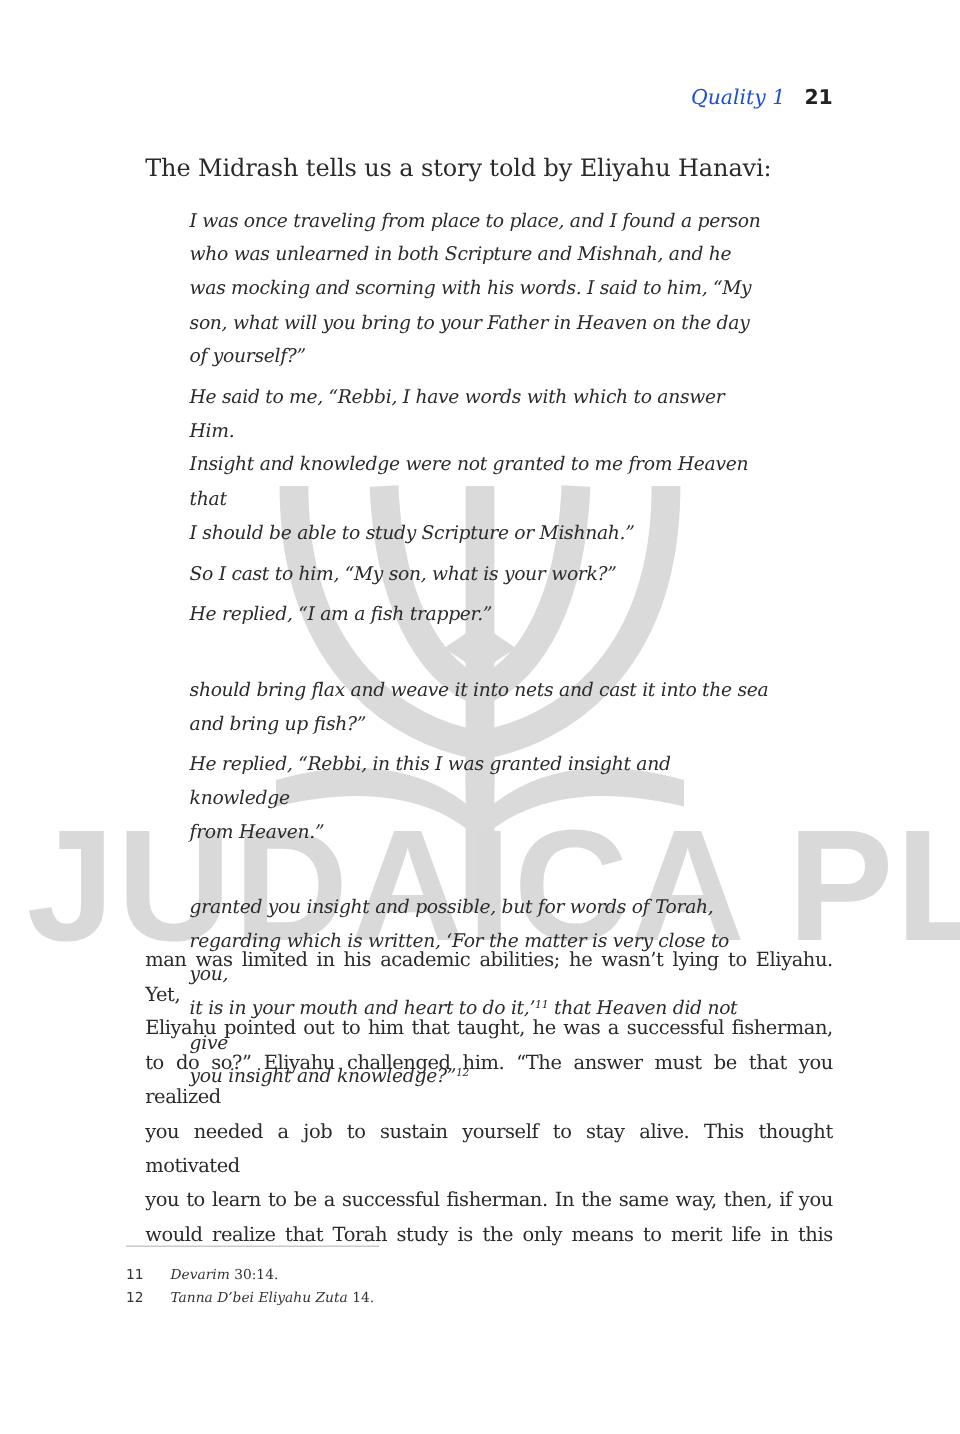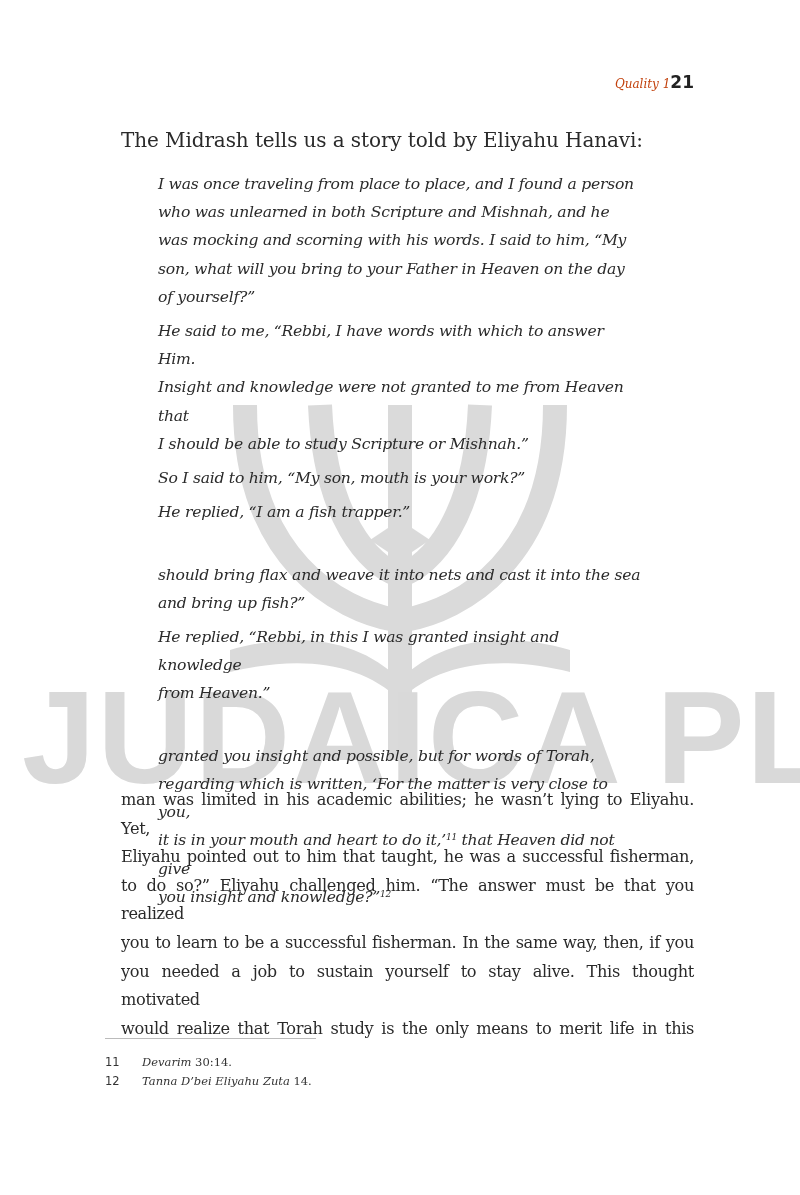--- a/index.html
+++ b/index.html
@@ -8,22 +8,22 @@
       font-family: "DejaVu Serif", serif; color: #2a2a2a;
     }
     .watermark { position: absolute; left: 0; top: 0; width: 800px; height: 1195px; z-index: 0; pointer-events: none; }
     .wm-text {
       position: absolute; left: 22px; top: 672px; width: 760px;
       font-family: "Liberation Sans", sans-serif; font-weight: bold;
       font-size: 132px; letter-spacing: 2px; color: #d9d9d9; line-height: 1; white-space: nowrap;
     }
     .page { position: absolute; left: 0; top: 0; width: 800px; height: 1195px; z-index: 1; }
     .running-head { position: absolute; top: 72px; right: 106px; display: flex; align-items: baseline; }
-    .running-title { font-family: "DejaVu Serif", serif; font-style: italic; font-size: 12px; color: #c2410c; }
-    .page-number { font-family: "DejaVu Sans", sans-serif; font-weight: bold; font-size: 17px; margin-left: 0; color: #222; }
+    .running-title { font-family: "DejaVu Serif", serif; font-style: italic; font-size: 17px; color: #1d4ed8; }
+    .page-number { font-family: "DejaVu Sans", sans-serif; font-weight: bold; font-size: 17px; margin-left: 16px; color: #222; }
     .intro { position: absolute; left: 121px; top: 128px; font-size: 20px; letter-spacing: -0.1px; }
     .quote { position: absolute; left: 158px; width: 484px; top: 170px; font-style: italic; font-size: 15.6px; line-height: 28.2px; letter-spacing: -0.25px; }
     .quote p { margin: 0 0 6px 0; }
     .body-para {
       position: absolute; left: 121px; width: 573px; top: 786px;
       font-size: 16.2px; line-height: 28.6px; text-align: justify; text-indent: 0; letter-spacing: -0.35px;
     }
     .body-para span.line { display: block; text-align: justify; text-align-last: justify; }
     .body-para span.line.first { text-indent: 0; }
     .rule { position: absolute; left: 105px; top: 1038px; width: 211px; height: 1px; background: #bbb; }
@@ -67,21 +67,21 @@
       <span>was mocking and scorning with his words. I said to him, “My</span><br>
       <span>son, what will you bring to your Father in Heaven on the day</span><br>
       <span>of yourself?”</span>
     </p>
     <p>
       <span>He said to me, “Rebbi, I have words with which to answer Him.</span><br>
       <span>Insight and knowledge were not granted to me from Heaven that</span><br>
       <span>I should be able to study Scripture or Mishnah.”</span>
     </p>
     <p>
-      <span>So I said to him, “My son, mouth is your work?”</span>
+      <span>So I cast to him, “My son, what is your work?”</span>
     </p>
     <p>
       <span>He replied, “I am a fish trapper.”</span>
     </p>
     <p>
       <br>
       <span>should bring flax and weave it into nets and cast it into the sea</span><br>
       <span>and bring up fish?”</span>
     </p>
     <p>
@@ -95,22 +95,22 @@
       <span>it is in your mouth and heart to do it,’</span><sup>11</sup>
       <span>that Heaven did not give</span><br>
       <span>you insight and knowledge?”</span><sup>12</sup>
     </p>
   </div>
 
   <div class="body-para">
     <span class="line">man was limited in his academic abilities; he wasn’t lying to Eliyahu. Yet,</span>
     <span class="line">Eliyahu pointed out to him that taught, he was a successful fisherman,</span>
     <span class="line">to do so?” Eliyahu challenged him. “The answer must be that you realized</span>
+    <span class="line">you needed a job to sustain yourself to stay alive. This thought motivated</span>
     <span class="line">you to learn to be a successful fisherman. In the same way, then, if you</span>
-    <span class="line">you needed a job to sustain yourself to stay alive. This thought motivated</span>
     <span class="line">would realize that Torah study is the only means to merit life in this</span>
   </div>
 
   <div class="rule"></div>
 
   <div class="footnotes">
     <div class="fn">
       <span class="fn-num">11</span>
       <span class="fn-text"><i>Devarim</i><span> 30:14.</span></span>
     </div>

